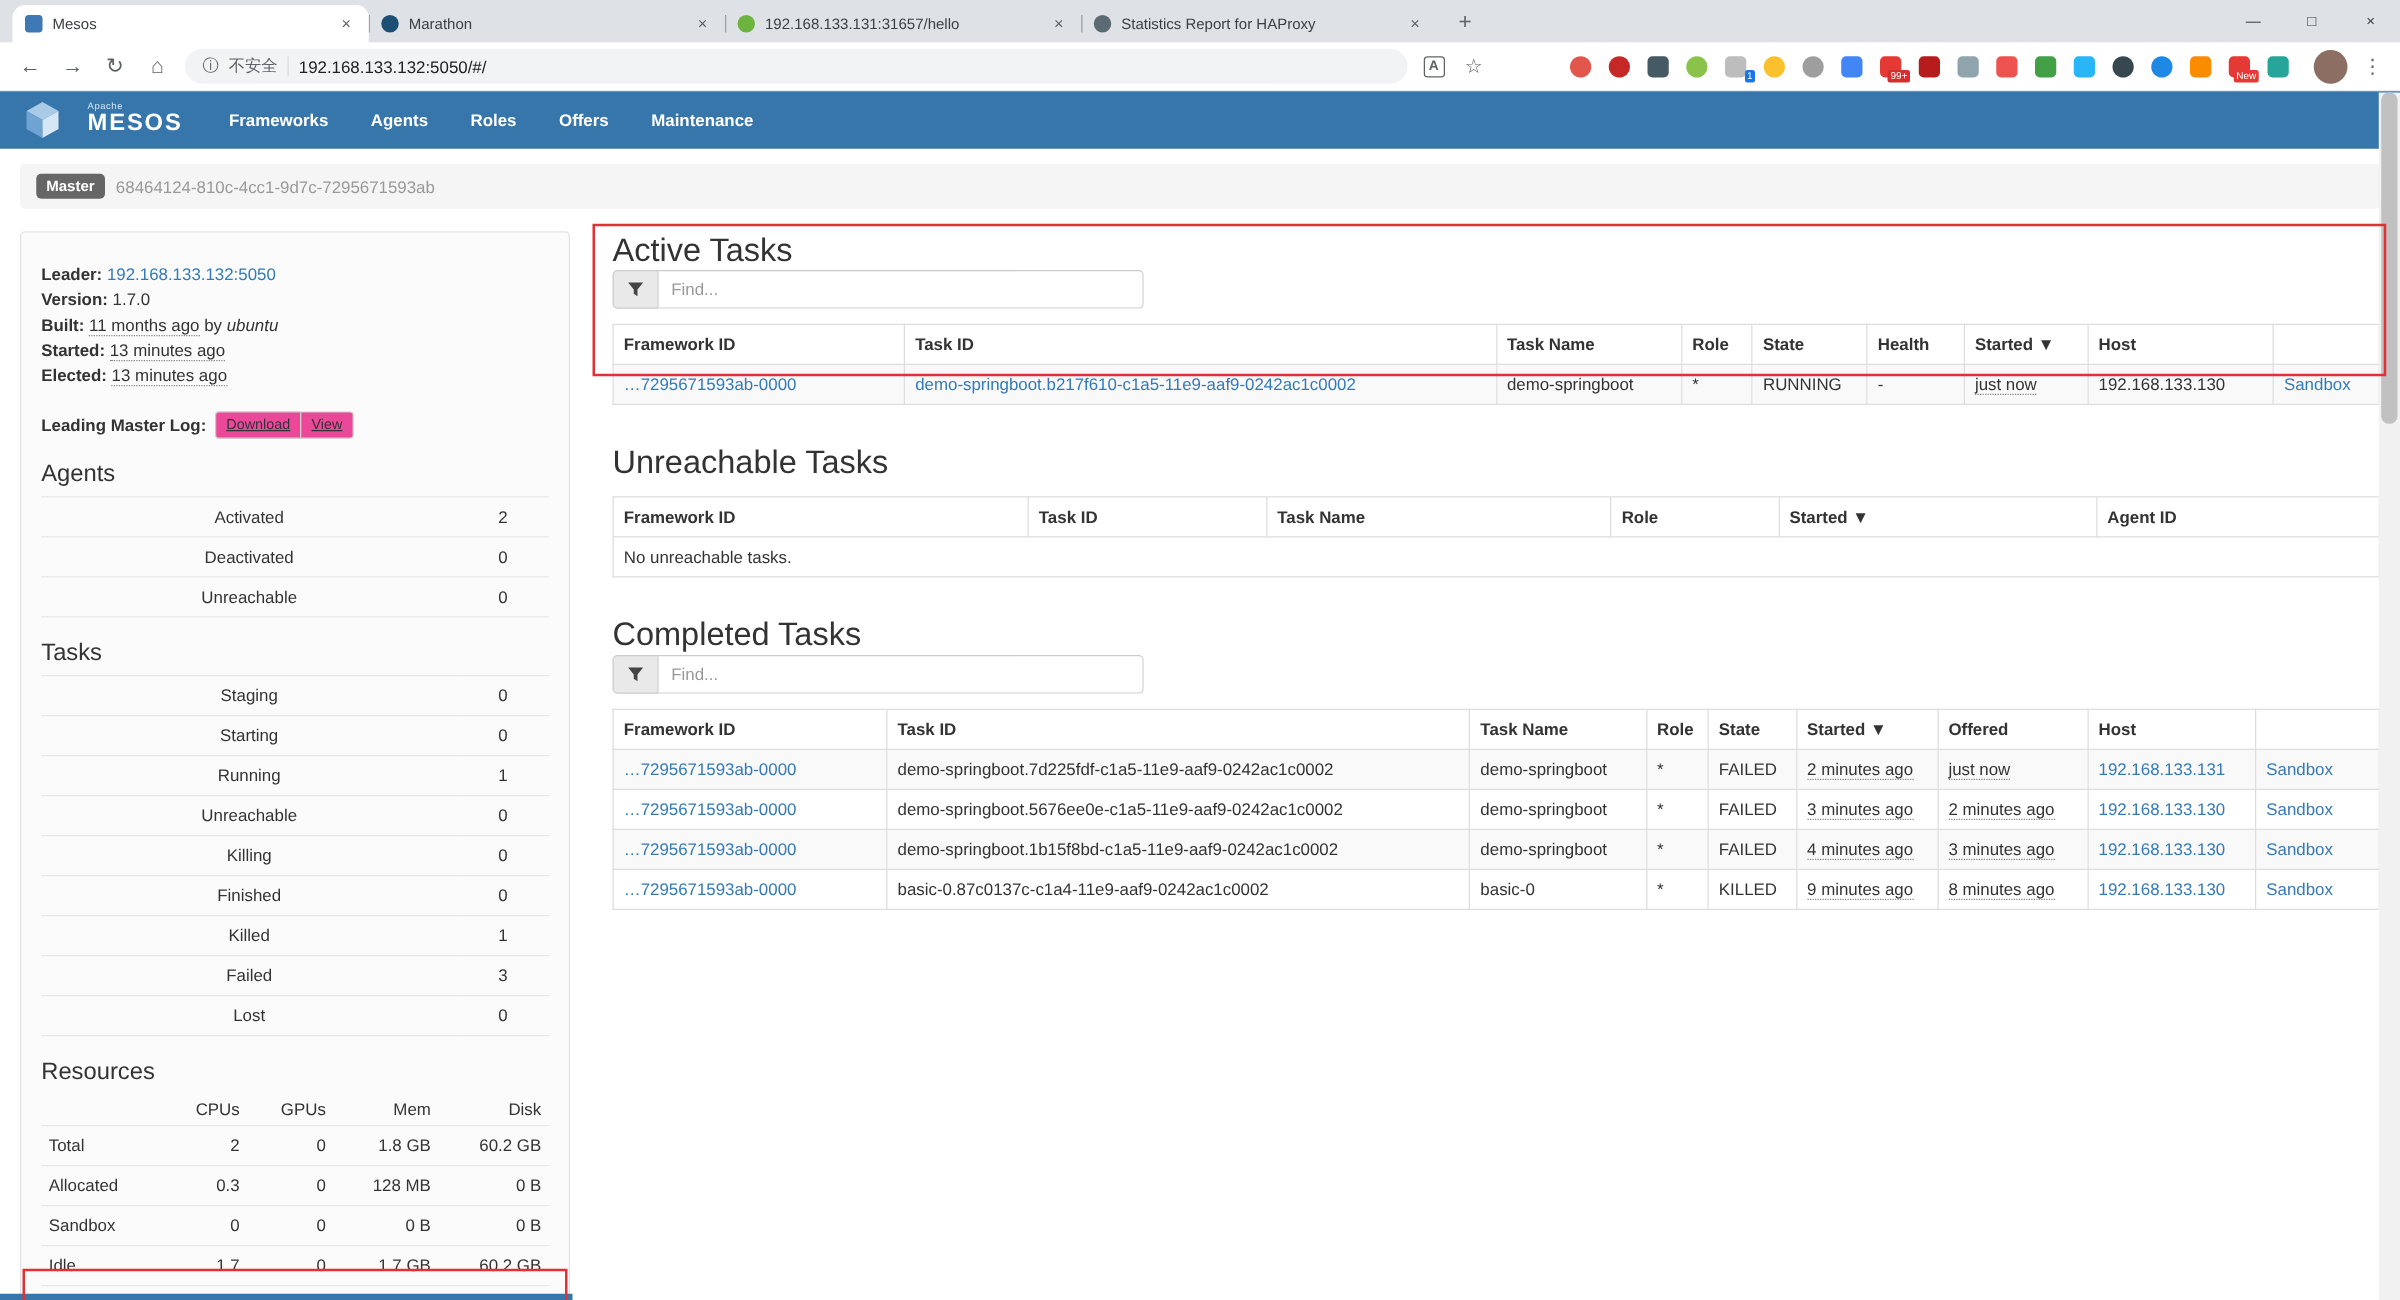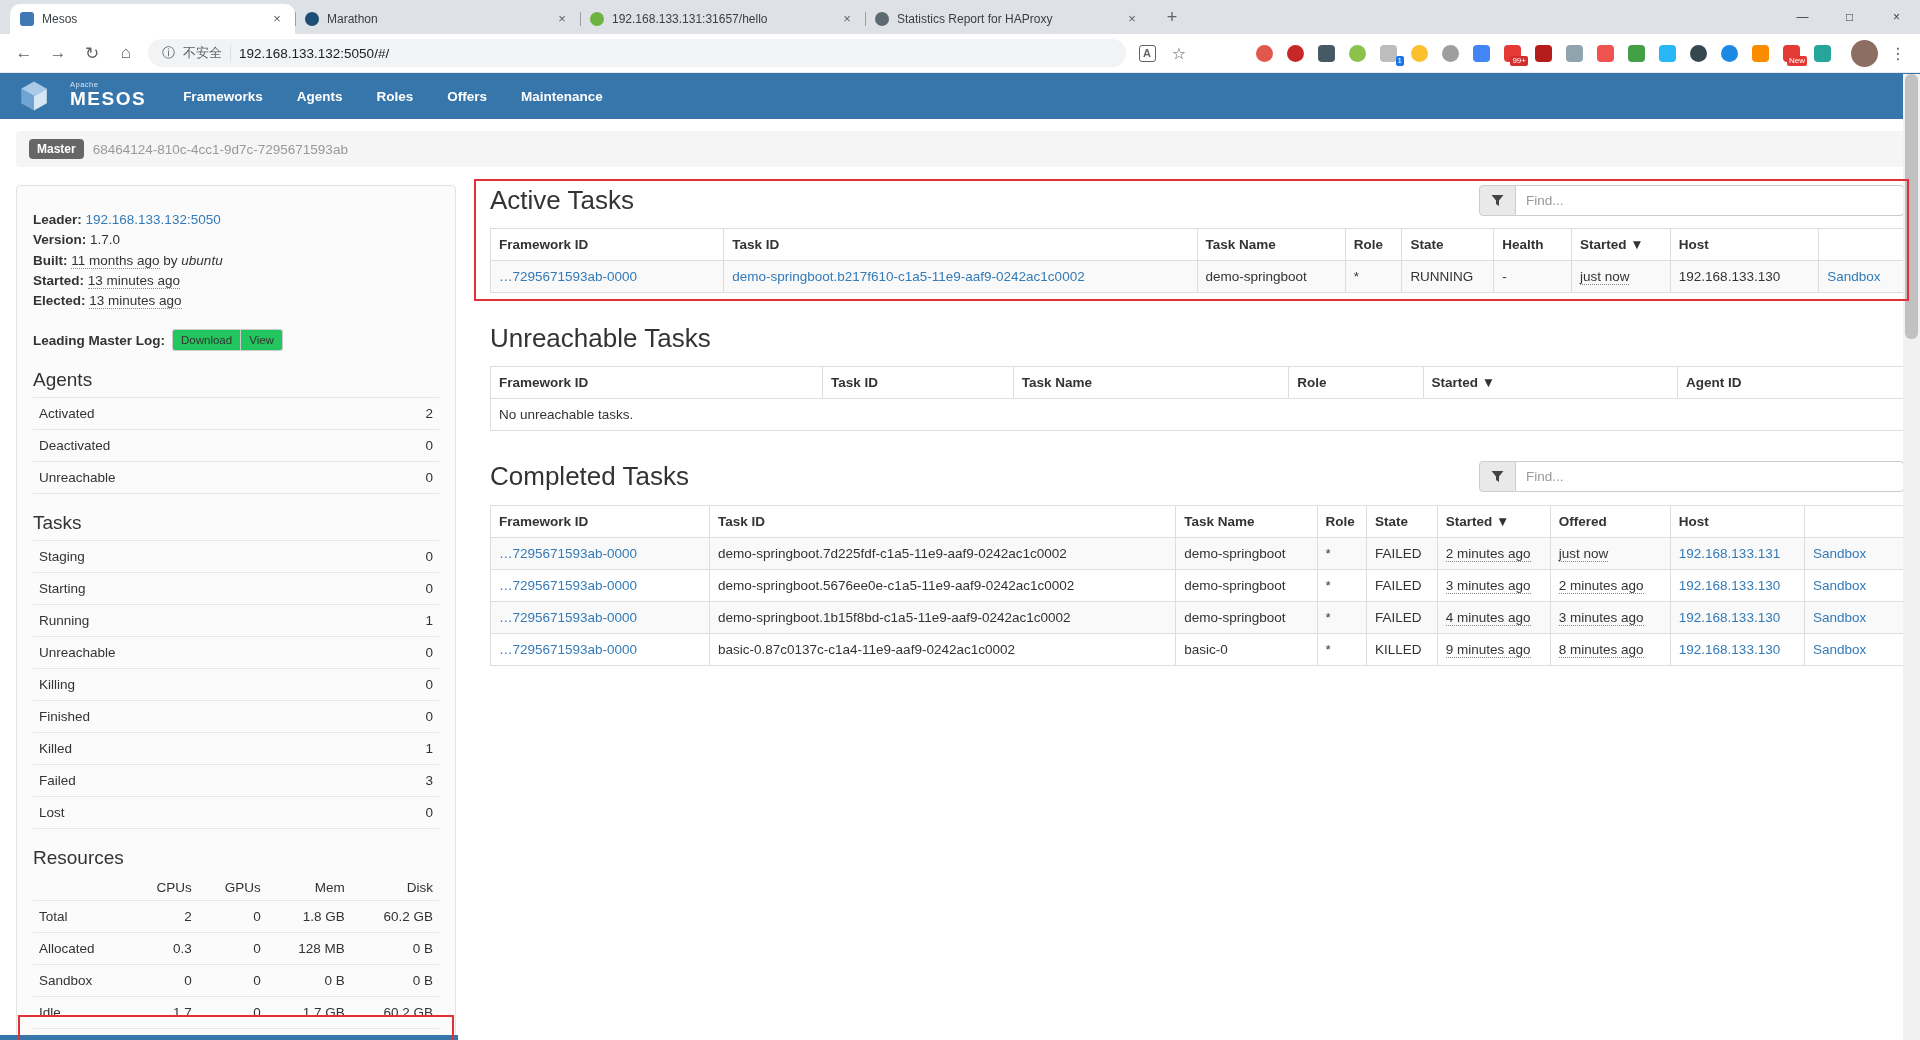--- a/index.html
+++ b/index.html
@@ -54,37 +54,37 @@
 
   .content { display:flex; gap:34px; margin-top:18px; align-items:flex-start; }
 
   
   .sidebar { width:440px; flex:none; background:#fbfbfb; border:1px solid #e3e3e3; border-radius:4px; padding:24px 16px 30px; font-size:13.5px; min-height:900px; }
   .info-line { line-height:1.5; }
   a.link, .link { color:#337ab7; text-decoration:none; cursor:pointer; }
   .dotted { border-bottom:1px dotted #888; }
   .log-row { margin-top:18px; display:flex; align-items:center; gap:7px; }
   .btn-group { display:inline-flex; }
-  .btn-xs { border:1px solid #ccc; background:#22c55e; padding:2px 8px; font-size:11.5px; color:#333; line-height:1.4; cursor:pointer; }
+  .btn-xs { border:1px solid #ccc; background:#ec4899; padding:2px 8px; font-size:11.5px; color:#333; line-height:1.4; cursor:pointer;text-decoration:underline; }
   .btn-xs:first-child { border-radius:3px 0 0 3px; }
   .btn-xs:last-child { border-radius:0 3px 3px 0; border-left:none; }
   .side-h { font-size:19px; font-weight:400; color:#333; margin:18px 0 6px; }
   .stat-table, .res-table { width:100%; border-collapse:collapse; font-size:13.5px; }
-  .stat-table td { border-top:1px solid #e7e7e7; padding:8px 6px; }
+  .stat-table td { border-top:1px solid #e7e7e7; padding:8px 6px;text-align:center; }
   .stat-table tr:last-child td { border-bottom:1px solid #e7e7e7; }
   .stat-val { text-align:right; }
   .res-table th { font-weight:normal; text-align:right; padding:5px 6px; color:#333; }
   .res-table th:first-child { text-align:left; }
   .res-table td { border-top:1px solid #e7e7e7; padding:8px 6px; text-align:right; }
   .res-table td:first-child { text-align:left; }
   .res-table tr:last-child td { border-bottom:1px solid #e7e7e7; }
 
   
   .main { flex:1; min-width:0; }
-  .section-head { display:flex; align-items:flex-start; justify-content:space-between; margin-bottom:12px; }
+  .section-head { display:flex; align-items:flex-start; justify-content:space-between; margin-bottom:12px;flex-direction:column; }
   .section-title { font-size:26px; font-weight:400; color:#333; line-height:1.2; }
   .find-group { display:flex; }
   .find-btn { width:37px; height:31px; border:1px solid #ccc; background:#e9e9e9; border-radius:4px 0 0 4px; display:flex; align-items:center; justify-content:center; cursor:pointer; }
   .find-input { width:388px; height:31px; border:1px solid #ccc; border-left:none; border-radius:0 4px 4px 0; padding:0 10px; font-size:13.5px; font-family:inherit; color:#555; outline:none; background:#fff; }
   .find-input::placeholder { color:#999; }
   .task-table { width:100%; border-collapse:collapse; font-size:13.5px; table-layout:fixed; margin-bottom:30px; }
   .task-table th, .task-table td { border:1px solid #ddd; padding:8px; text-align:left; overflow:hidden; white-space:nowrap; }
   .task-table th { font-weight:bold; color:#333; }
   .task-table.striped tbody tr:nth-child(odd) { background:#f9f9f9; }
 

